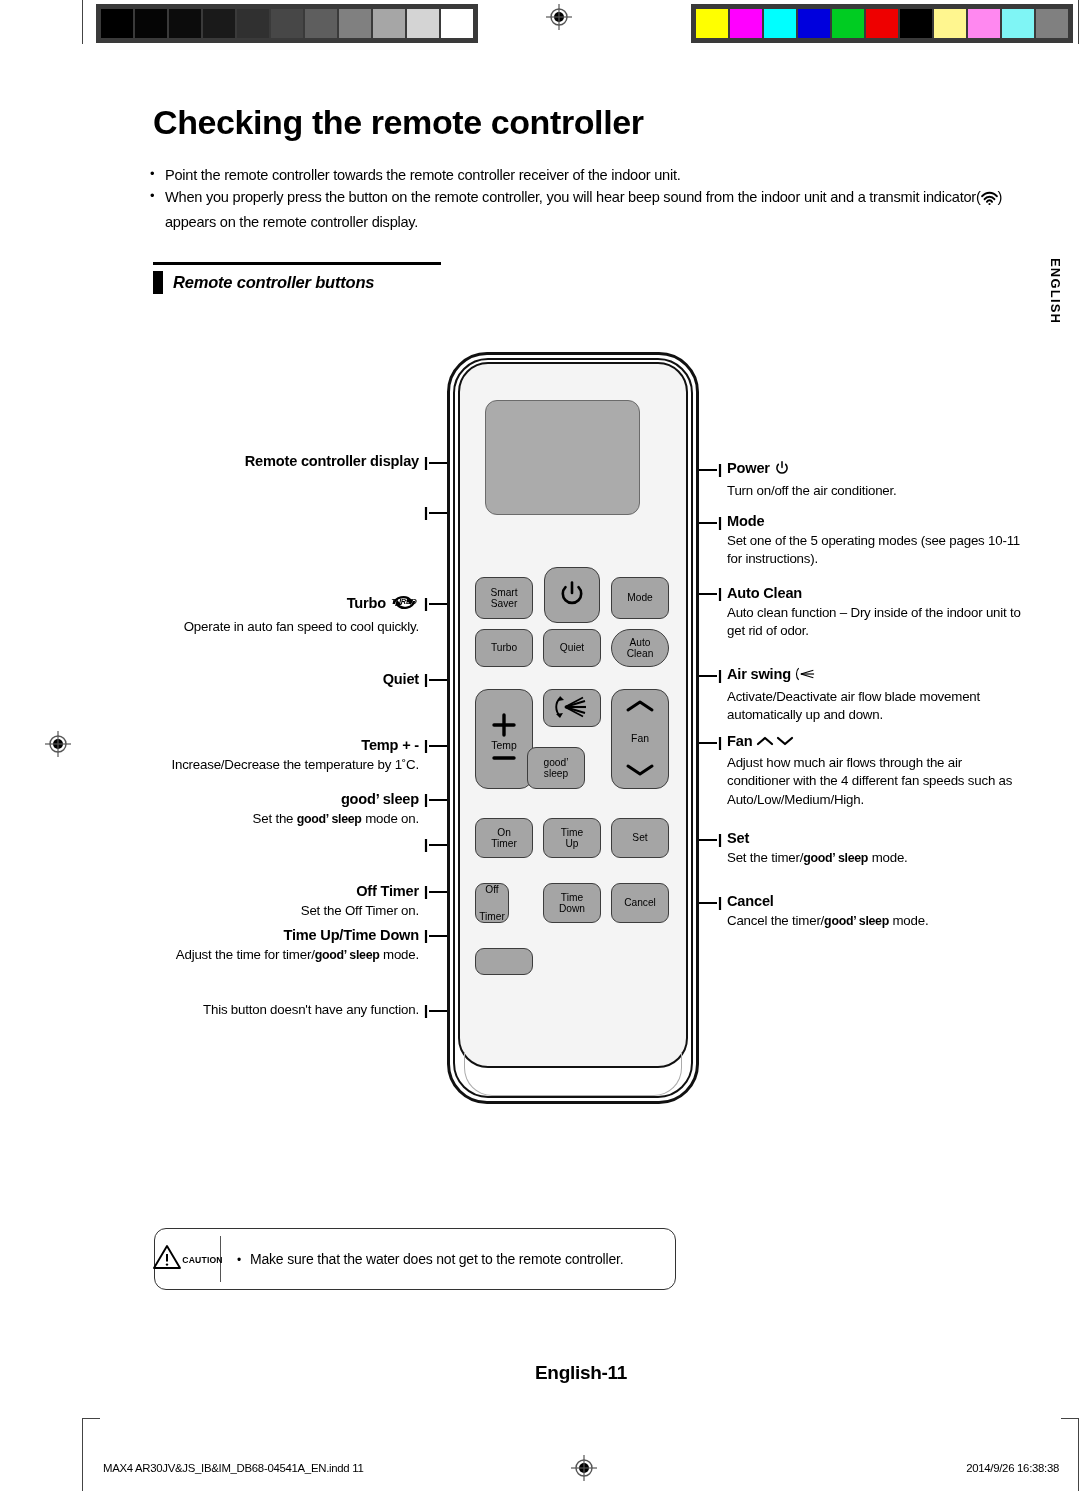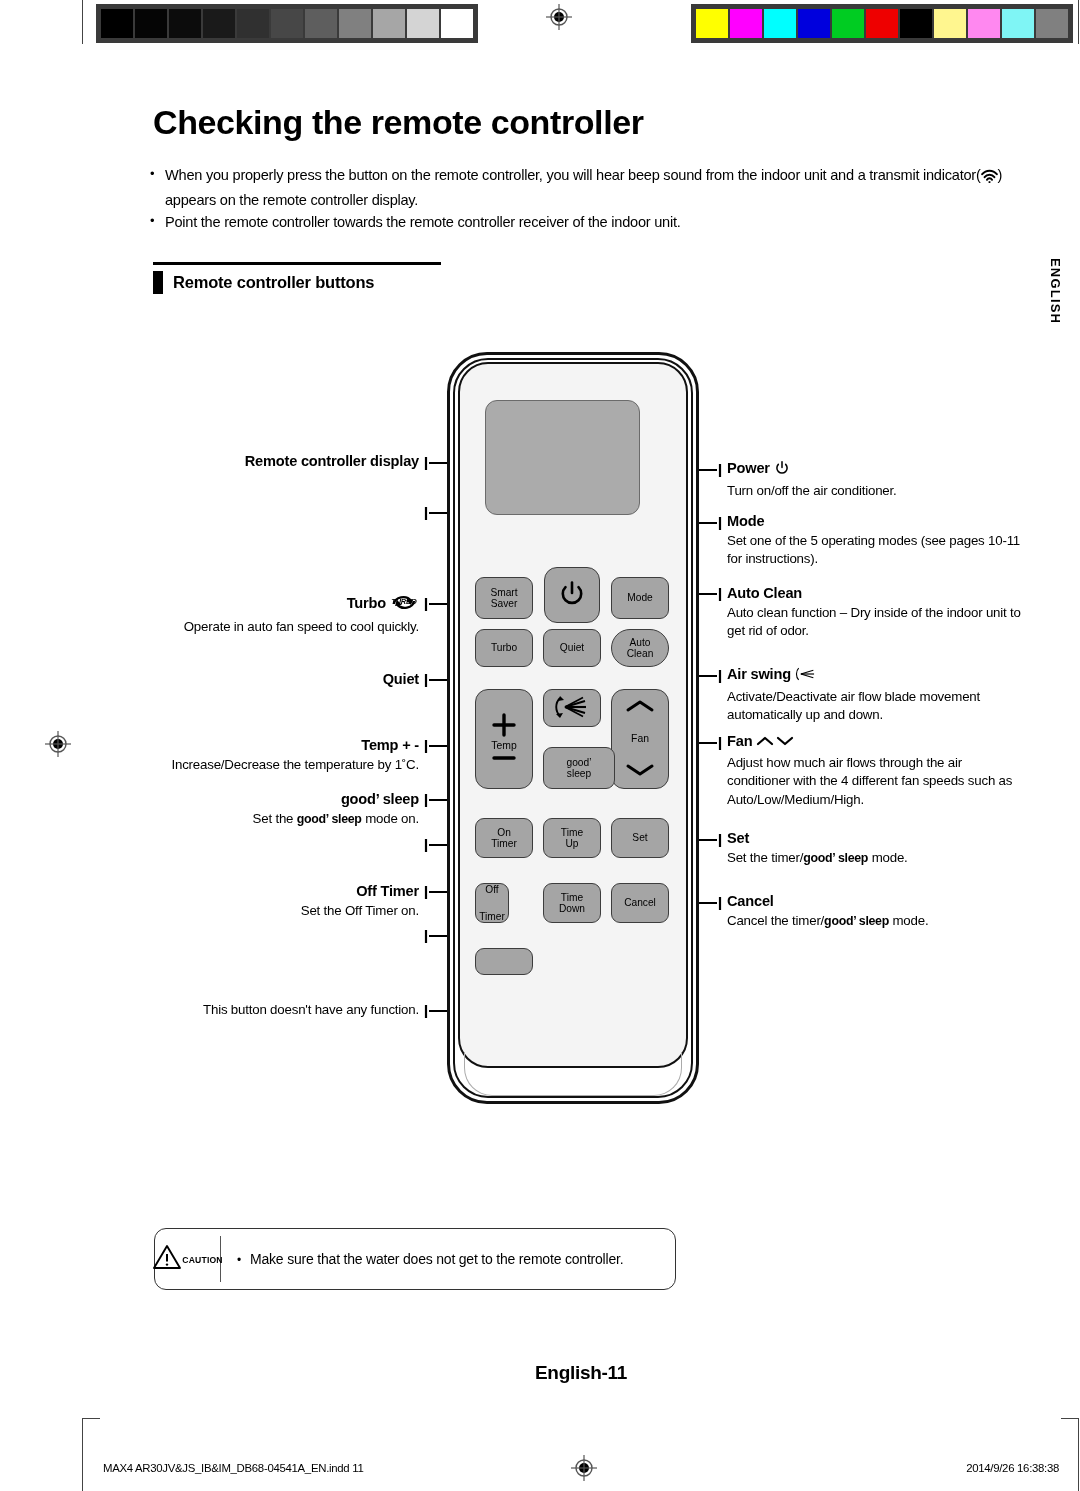--- a/index.html
+++ b/index.html
@@ -37,21 +37,21 @@
   .bullets li::before {
     content:"\2022"; position:absolute; left:3px; top:-1px; font-size:13px;
   }
   .wifi-glyph { display:inline-block; vertical-align:-3px; }
 
   
   .sec-head { position:absolute; left:112px; top:262px; width:288px; }
   .sec-head .rule { height:2.5px; background:#000; width:288px; }
   .sec-head .row { display:flex; align-items:center; margin-top:6px; }
   .sec-head .tab { width:10px; height:23px; background:#000; margin-right:10px;}
-  .sec-head .txt { font-size:16.5px; font-weight:700; letter-spacing:-0.2px; }
+  .sec-head .txt { font-size:16.5px; font-weight:700; letter-spacing:-0.2px;font-style:italic; }
 
   
   .vtab {
     position:absolute; right:58px; top:258px;
     writing-mode: vertical-rl;
     font-size:13px; font-weight:700; letter-spacing:1.2px;
   }
 
   
   .ann { position:absolute; font-size:13.3px; line-height:18.5px; letter-spacing:-0.2px; }
@@ -183,29 +183,29 @@
   <div class="cropline" style="left:41px; top:0; width:1.4px; height:44px; background:#444;"></div>
   <div class="cropline" style="left:1037px; top:0; width:1.4px; height:44px; background:#444;"></div>
   <div class="cropline" style="left:41px; top:1418px; width:1.4px; height:73px; background:#444;"></div>
   <div class="cropline" style="left:1037px; top:1418px; width:1.4px; height:73px; background:#444;"></div>
   <div class="cropline" style="left:41px; top:1418px; width:18px; height:1.4px; background:#444;"></div>
   <div class="cropline" style="left:1020px; top:1418px; width:18px; height:1.4px; background:#444;"></div>
 
   <div class="title">Checking the remote controller</div>
 
   <ul class="bullets">
+    <li>Point the remote controller towards the remote controller receiver of the indoor unit.</li>
     <li><span>When you properly press the button on the remote controller, you will hear beep sound from the indoor unit and a transmit</span>
       <span><span>indicator(</span><span class="wifi-glyph"><svg width="17" height="14" viewBox="0 0 17 14">
               <path d="M1.2 5.2a9.5 9.5 0 0 1 14.6 0" stroke="#000" stroke-width="2" fill="none" stroke-linecap="round"></path>
               <path d="M3.6 8.1a6.2 6.2 0 0 1 9.8 0" stroke="#000" stroke-width="2" fill="none" stroke-linecap="round"></path>
               <path d="M6.0 10.8a2.9 2.9 0 0 1 5.0 0" stroke="#000" stroke-width="2" fill="none" stroke-linecap="round"></path>
               <rect x="7.6" y="12.2" width="1.8" height="1.8" fill="#000"></rect>
             </svg></span><span>) appears on the remote controller display.</span></span>
     </li>
-    <li>Point the remote controller towards the remote controller receiver of the indoor unit.</li>
   </ul>
 
   <div class="sec-head">
     <div class="rule"></div>
     <div class="row">
       <div class="tab"></div>
       <div class="txt">Remote controller buttons</div>
     </div>
   </div>
 
@@ -332,21 +332,21 @@
     <div class="btn tall" style="left:164px; top:337px; width:58px; height:100px; justify-content:space-between; padding:9px 0;">
       <span><svg width="30" height="14" viewBox="0 0 30 14">
             <path d="M3 11 L15 3 L27 11" stroke="#000" stroke-width="3" fill="none" stroke-linecap="round" stroke-linejoin="round"></path>
           </svg></span>
       <span class="ln" style="font-size:10.4px;">Fan</span>
       <span><svg width="30" height="14" viewBox="0 0 30 14">
             <path d="M3 3 L15 11 L27 3" stroke="#000" stroke-width="3" fill="none" stroke-linecap="round" stroke-linejoin="round"></path>
           </svg></span>
     </div>
 
-    <div class="btn" style="left:96px; top:395px; width:72px; height:42px;">
+    <div class="btn" style="left:80px; top:395px; width:58px; height:42px;">
       <span class="ln">good’</span>
       <span class="ln">sleep</span>
     </div>
 
     <div class="btn" style="left:28px; top:466px; width:58px; height:40px;">
       <span class="ln">On</span>
       <span class="ln">Timer</span>
     </div>
     <div class="btn" style="left:96px; top:466px; width:58px; height:40px;">
       <span class="ln">Time</span>
@@ -401,20 +401,24 @@
     <span class="lbl">good’ sleep</span>
     <div class="desc"><span>Set the </span><span class="gs">good’ sleep</span><span> mode on.</span></div>
   </div>
 
 
   <div class="ann left" style="left:80px; top:882px; width:298px;">
     <span class="lbl">Off Timer</span>
     <div class="desc">Set the Off Timer on.</div>
   </div>
 
+  <div class="ann left" style="left:80px; top:926px; width:298px;">
+    <span class="lbl">Time Up/Time Down</span>
+    <div class="desc"><span>Adjust the time for timer/</span><span class="gs">good’ sleep</span><span> mode.</span></div>
+  </div>
 
   <div class="ann left" style="left:80px; top:1001px; width:298px;">
     <div class="desc">This button doesn't have any function.</div>
   </div>
 
   <div class="ann right" style="left:686px; top:459px; width:300px;">
     <span class="lbl">Power</span><span style="display:inline-block; vertical-align:-3px; margin-left:4px;"><svg width="16" height="16" viewBox="0 0 20 20">
           <path d="M5.4 5.5a6.4 6.4 0 1 0 9.2 0" stroke="#000" stroke-width="1.9" fill="none" stroke-linecap="round"></path>
           <line x1="10" y1="2.2" x2="10" y2="9.4" stroke="#000" stroke-width="1.9" stroke-linecap="round"></line>
         </svg></span>

